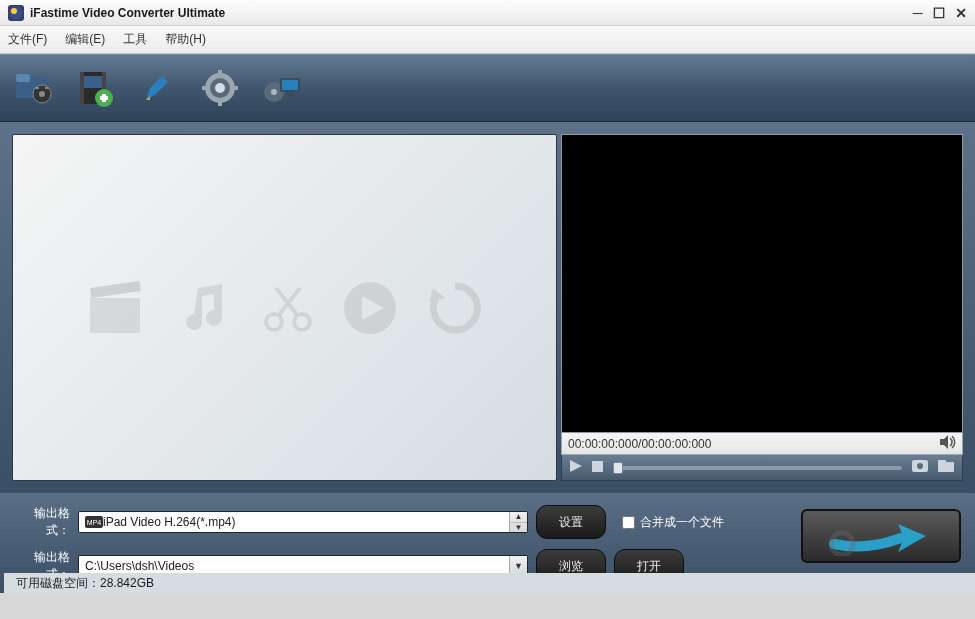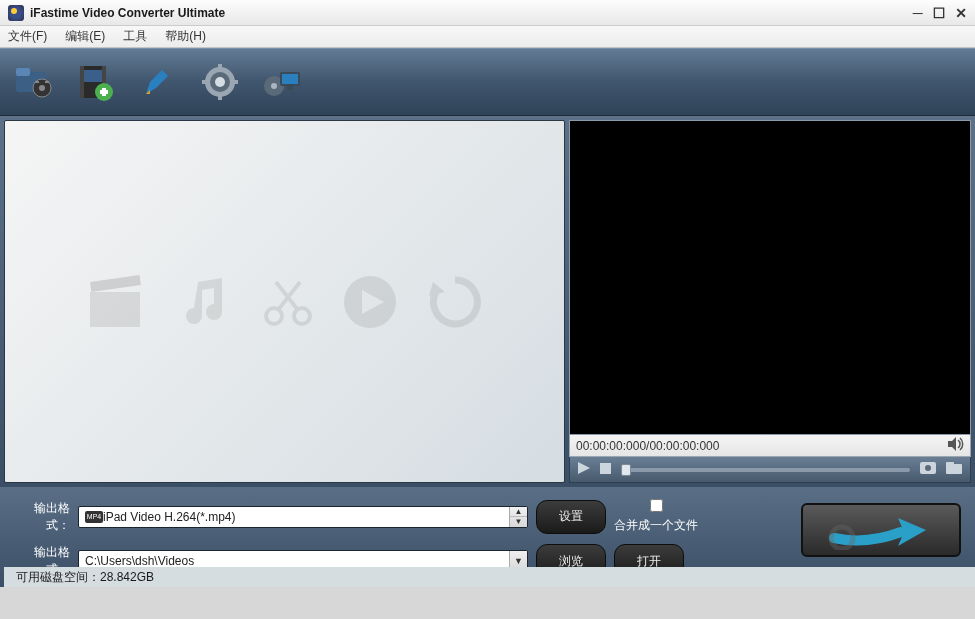--- a/index.html
+++ b/index.html
@@ -5,48 +5,48 @@
 * { margin: 0; padding: 0; box-sizing: border-box; font-family: "Microsoft YaHei", Arial, sans-serif; font-size: 12px; }
 body { width: 975px; height: 619px; background: #d7d7d7; overflow: hidden; }
 
 .titlebar { height: 26px; background: linear-gradient(#fdfdfd, #e8e8e8); border-bottom: 1px solid #ccc; display: flex; align-items: center; padding: 4px 8px; }
 .titlebar .logo { width: 16px; height: 16px; background: radial-gradient(circle, #3a4f8a 40%, #2a3050 100%); border-radius: 3px; margin-right: 6px; position: relative; }
 .titlebar .logo::after { content: ""; position: absolute; top: 3px; left: 3px; width: 6px; height: 6px; background: #ffcc33; border-radius: 50%; }
 .titlebar .title { font-weight: bold; color: #1a1a1a; flex: 1; }
 .window-controls { display: flex; gap: 10px; }
 .window-controls span { cursor: pointer; font-weight: bold; font-size: 14px; color: #333; }
 
-.menubar { height: 22px; background: linear-gradient(#f8f8f8, #ececec); border-bottom: 1px solid #c5c5c5; display: flex; align-items: center; padding: 1px 8px; gap: 18px; }
+.menubar { height: 28px; background: linear-gradient(#f8f8f8, #ececec); border-bottom: 1px solid #c5c5c5; display: flex; align-items: center; padding: 1px 8px; gap: 18px; }
 .menubar span { color: #333; cursor: pointer; }
 
 .toolbar { height: 68px; background: linear-gradient(#637a94, #40566e 50%, #2f4358); display: flex; align-items: center; padding: 0 12px; gap: 18px; border-top: 1px solid #7a8fa5; border-bottom: 1px solid #1d2b38; }
 .toolbar .tbtn { width: 44px; height: 44px; display: flex; align-items: center; justify-content: center; cursor: pointer; }
 
-.content { height: 371px; display: flex; background: linear-gradient(#5d7289, #3a4f66); padding: 4px; gap: 4px; }
+.content { height: 371px; display: flex; background: linear-gradient(#5d7289, #3a4f66); padding: 12px; gap: 4px; }
 .left-pane { flex: 1; background: linear-gradient(135deg, #f5f5f5, #d5dde2); border: 1px solid #2a3846; border-radius: 2px; position: relative; overflow: hidden; display: flex; align-items: center; justify-content: center; }
 .left-pane .watermark { display: flex; align-items: center; gap: 25px; opacity: 0.25; }
 .right-pane { width: 402px; display: flex; flex-direction: column; }
 .preview { flex: 1; background: #000; border: 1px solid #8a9aaa; }
 .timebar { height: 22px; background: linear-gradient(#f5f5f5, #e5e5e5); border: 1px solid #9aa6b2; border-top: none; display: flex; align-items: center; padding: 0 6px; color: #333; }
 .timebar .vol { margin-left: auto; cursor: pointer; }
 .player-controls { height: 26px; background: linear-gradient(#6a7f95, #47596d); border: 1px solid #2f3e4d; border-top: none; display: flex; align-items: center; padding: 0 8px; gap: 10px; }
 .player-controls .slider { flex: 1; height: 4px; background: #8a9aaa; border-radius: 2px; position: relative; }
 .player-controls .slider .thumb { position: absolute; left: 0; top: -4px; width: 10px; height: 12px; background: #dfe6ec; border: 1px solid #7a8a9a; border-radius: 2px; }
 
 .bottom { background: linear-gradient(#5a6f85, #3a4f66); padding: 12px 14px 4px 14px; position: relative; height: 100px; }
 .row { display: flex; align-items: center; gap: 8px; margin-bottom: 10px; }
 .row .lbl { color: #fff; width: 56px; text-align: right; }
 .combo { display: flex; background: #fff; border: 1px solid #1a2530; height: 22px; border-radius: 2px; overflow: hidden; }
 .combo .val { flex: 1; padding: 0 6px; display: flex; align-items: center; color: #222; }
 .combo .spin { width: 18px; background: linear-gradient(#f0f0f0,#d8d8d8); border-left: 1px solid #aaa; display: flex; flex-direction: column; }
 .combo .spin div { flex:1; display:flex; align-items:center; justify-content:center; font-size:8px; color:#333; border-bottom:1px solid #bbb; cursor:pointer;}
 .combo .spin div:last-child{border-bottom:none;}
 .combo .dd { width: 18px; background: linear-gradient(#f0f0f0,#d8d8d8); border-left: 1px solid #aaa; display:flex; align-items:center; justify-content:center; font-size:9px; color:#333; cursor:pointer;}
 .btn-dark { height: 22px; padding: 16px 22px; background: linear-gradient(#3c3c3c,#1a1a1a); border: 1px solid #0d0d0d; border-radius: 11px; color: #eee; display: flex; align-items: center; cursor: pointer; text-align: center; }
-.chk { display: flex; align-items: center; gap: 5px; color: #fff; margin-left: 0; flex-direction: column;}
+.chk { display: flex; align-items: center; gap: 5px; color: #fff; margin-left: 8px;}
 .chk input { width:13px; height:13px; }
 .convert-btn { position: absolute; right: 14px; top: 16px; width: 160px; height: 54px; background: linear-gradient(#5a5a5a,#2a2a2a); border: 2px solid #111; border-radius: 6px; display: flex; align-items: center; justify-content: center; cursor: pointer; }
 .status { color: #1a1a1a; background: #d5dde0; height: 20px; display: flex; align-items: center; padding: 0 12px; position:absolute; bottom:0; left:4px; right:0;}
 .icon-mp4 { width:18px; height:12px; background:#333; color:#fff; font-size:7px; display:flex; align-items:center; justify-content:center; border-radius:2px;}
 </style>
 </head>
 <body>
 
 <div class="titlebar">
   <div class="logo"></div>

